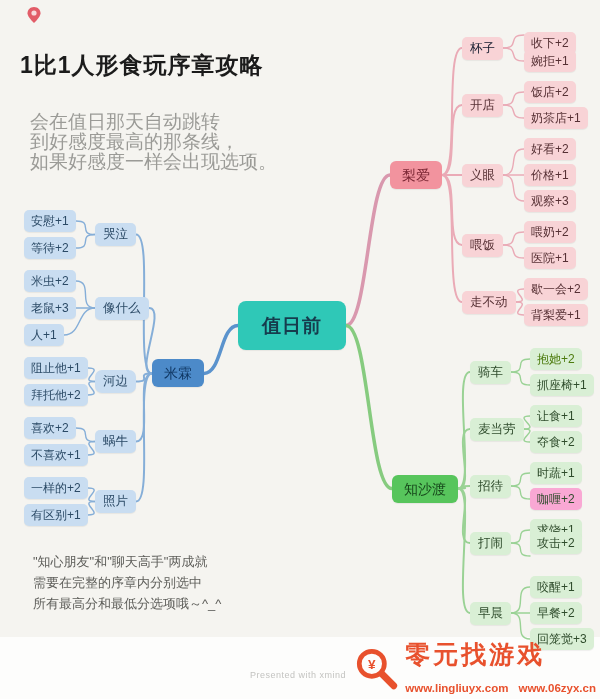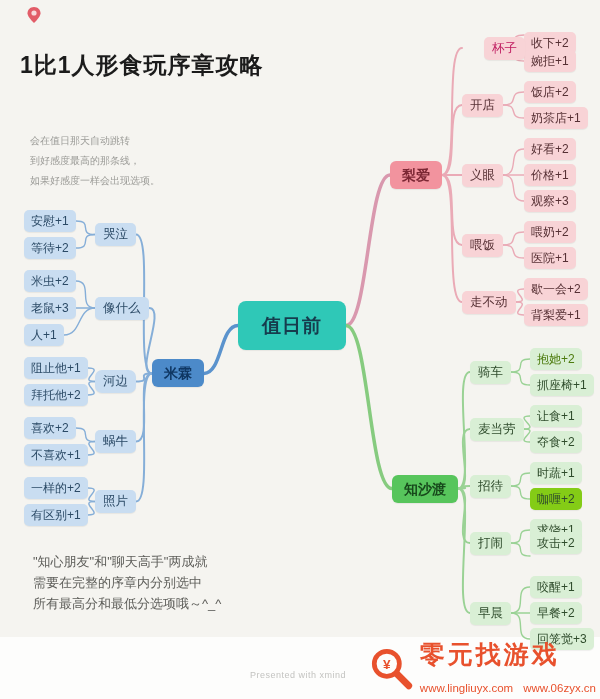--- a/index.html
+++ b/index.html
@@ -24,47 +24,47 @@
   #edges { position: absolute; left: 0; top: 0; z-index: 1; }
   #nodes { position: absolute; left: 0; top: 0; width: 600px; height: 699px; z-index: 2; }
   .node {
     position: absolute;
     white-space: nowrap;
     border-radius: 5px;
     box-shadow: 0 1px 1px rgba(0,0,0,0.06);
   }
   .node.leaf   { font-size: 12px;   padding: 3px 7px;  line-height: 16px; }
   .node.cat    { font-size: 12.5px; padding: 3px 8px;  line-height: 17px; }
-  .node.branch { font-size: 14px; font-weight: bold; padding: 5px 12px; line-height: 18px; border-radius: 6px; }
+  .node.branch { font-size: 14px; font-weight: normal; padding: 5px 12px; line-height: 18px; border-radius: 6px; }
   .node.root   { font-size: 19px; font-weight: bold; padding: 13px 24px; line-height: 23px; border-radius: 8px; letter-spacing: 1px; }
   .app-icon { position: absolute; left: 26px; top: 6px; z-index: 3; }
   .title {
     position: absolute; left: 20px; top: 50px;
     font-size: 23px; font-weight: 800; color: #1b1b1b;
     letter-spacing: 1px; z-index: 3;
   }
   .note-top {
     position: absolute; left: 30px; top: 112px;
-    font-size: 10px; color: #9b9b97; line-height: 20px; z-index: 3; margin-top: 19px;
+    font-size: 19px; color: #9b9b97; line-height: 20px; z-index: 3;
   }
   .note-bottom {
     position: absolute; left: 33px; top: 551px;
     font-size: 13px; color: #5d5d59; line-height: 21px; z-index: 3;
   }
   .credit {
     position: absolute; left: 50%; transform: translateX(-52%);
     top: 670px; font-size: 9px; color: #c3c3c0; letter-spacing: .5px; z-index: 3;
   }
   .watermark {
     position: absolute; right: 4px; bottom: 5px;
     display: flex; align-items: center; gap: 6px; z-index: 4;
   }
   .wm-icon svg { display: block; }
   .wm-brand { font-size: 25px; font-weight: 800; letter-spacing: 3px; line-height: 27px; }
-  .wm-urls { font-size: 11.5px; font-weight: normal; display: flex; gap: 10px; margin-top: 14px; }
+  .wm-urls { font-size: 11.5px; font-weight: bold; display: flex; gap: 10px; margin-top: 14px; }
 </style>
 </head>
 <body>
 
 <div class="canvas">
 
   <div class="footer-strip"></div>
 
   <svg id="edges" width="600" height="699">
       <path d="M 95 234.5 C 77 234.5, 94 221, 76 221" stroke="#85aed8" stroke-width="1.4" fill="none" stroke-linecap="round"></path>
@@ -133,21 +133,21 @@
       <div class="node cat" style="background: rgb(201, 221, 241); color: rgb(43, 74, 102); left: 95px; top: 370px; border-radius: 7px;">河边</div>
       <div class="node leaf" style="background: rgb(201, 221, 241); color: rgb(43, 74, 102); left: 24px; top: 417px;">喜欢+2</div>
       <div class="node leaf" style="background: rgb(201, 221, 241); color: rgb(43, 74, 102); left: 24px; top: 444px;">不喜欢+1</div>
       <div class="node cat" style="background: rgb(201, 221, 241); color: rgb(43, 74, 102); left: 95px; top: 430px;">蜗牛</div>
       <div class="node leaf" style="background: rgb(201, 221, 241); color: rgb(43, 74, 102); left: 24px; top: 477px;">一样的+2</div>
       <div class="node leaf" style="background: rgb(201, 221, 241); color: rgb(43, 74, 102); left: 24px; top: 504px;">有区别+1</div>
       <div class="node cat" style="background: rgb(201, 221, 241); color: rgb(43, 74, 102); left: 95px; top: 490px;">照片</div>
       <div class="node branch" style="background: rgb(76, 138, 201); color: rgb(15, 55, 99); left: 152px; top: 359px;">米霖</div>
       <div class="node leaf" style="background: rgb(248, 211, 214); color: rgb(86, 48, 52); left: 524px; top: 24px; margin-top: 8px;">收下+2</div>
       <div class="node leaf" style="background: rgb(248, 211, 214); color: rgb(86, 48, 52); left: 524px; top: 50px;">婉拒+1</div>
-      <div class="node cat" style="background: rgb(248, 211, 214); color: #be185d; left: 484px; top: 37px;">杯子</div>
+      <div class="node cat" style="background: rgb(248, 211, 214); color: #0f172a; left: 462px; top: 37px;">杯子</div>
       <div class="node leaf" style="background: rgb(248, 211, 214); color: rgb(86, 48, 52); left: 524px; top: 81px;">饭店+2</div>
       <div class="node leaf" style="background: rgb(248, 211, 214); color: rgb(86, 48, 52); left: 524px; top: 107px;">奶茶店+1</div>
       <div class="node cat" style="background: rgb(248, 211, 214); color: rgb(86, 48, 52); left: 462px; top: 94px;">开店</div>
       <div class="node leaf" style="background: rgb(248, 211, 214); color: rgb(86, 48, 52); left: 524px; top: 138px;">好看+2</div>
       <div class="node leaf" style="background: rgb(248, 211, 214); color: rgb(86, 48, 52); left: 524px; top: 164px;">价格+1</div>
       <div class="node leaf" style="background: rgb(248, 211, 214); color: rgb(86, 48, 52); left: 524px; top: 190px;">观察+3</div>
       <div class="node cat" style="background: rgb(248, 211, 214); color: rgb(86, 48, 52); left: 462px; top: 164px;">义眼</div>
       <div class="node leaf" style="background: rgb(248, 211, 214); color: rgb(86, 48, 52); left: 524px; top: 221px;">喂奶+2</div>
       <div class="node leaf" style="background: rgb(248, 211, 214); color: rgb(86, 48, 52); left: 524px; top: 247px;">医院+1</div>
       <div class="node cat" style="background: rgb(248, 211, 214); color: rgb(86, 48, 52); left: 462px; top: 234px;">喂饭</div>
@@ -155,21 +155,21 @@
       <div class="node leaf" style="background: rgb(248, 211, 214); color: rgb(86, 48, 52); left: 524px; top: 304px;">背梨爱+1</div>
       <div class="node cat" style="background: rgb(248, 211, 214); color: rgb(86, 48, 52); left: 462px; top: 291px;">走不动</div>
       <div class="node branch" style="background: rgb(242, 147, 158); color: rgb(124, 39, 52); left: 390px; top: 161px;">梨爱</div>
       <div class="node leaf" style="background: rgb(217, 239, 213); color: #4d7c0f; left: 530px; top: 348px;">抱她+2</div>
       <div class="node leaf" style="background: rgb(217, 239, 213); color: rgb(47, 76, 44); left: 530px; top: 374px;">抓座椅+1</div>
       <div class="node cat" style="background: rgb(217, 239, 213); color: rgb(47, 76, 44); left: 470px; top: 361px;">骑车</div>
       <div class="node leaf" style="background: rgb(217, 239, 213); color: rgb(47, 76, 44); left: 530px; top: 405px;">让食+1</div>
       <div class="node leaf" style="background: rgb(217, 239, 213); color: rgb(47, 76, 44); left: 530px; top: 431px;">夺食+2</div>
       <div class="node cat" style="background: rgb(217, 239, 213); color: rgb(47, 76, 44); left: 470px; top: 418px;">麦当劳</div>
       <div class="node leaf" style="background: rgb(217, 239, 213); color: rgb(47, 76, 44); left: 530px; top: 462px;">时蔬+1</div>
-      <div class="node leaf" style="background: #84cc16; color: rgb(47, 76, 44); left: 530px; top: 488px;">咖喱+2</div>
+      <div class="node leaf" style="background: #f9a8d4; color: rgb(47, 76, 44); left: 530px; top: 488px;">咖喱+2</div>
       <div class="node cat" style="background: rgb(217, 239, 213); color: rgb(47, 76, 44); left: 470px; top: 475px;">招待</div>
       <div class="node leaf" style="background: rgb(217, 239, 213); color: rgb(47, 76, 44); left: 530px; top: 519px;">求饶+1</div>
       <div class="node leaf" style="background: rgb(217, 239, 213); color: rgb(47, 76, 44); left: 530px; top: 532px;">攻击+2</div>
       <div class="node cat" style="background: rgb(217, 239, 213); color: rgb(47, 76, 44); left: 470px; top: 532px;">打闹</div>
       <div class="node leaf" style="background: rgb(217, 239, 213); color: rgb(47, 76, 44); left: 530px; top: 576px;">咬醒+1</div>
       <div class="node leaf" style="background: rgb(217, 239, 213); color: rgb(47, 76, 44); left: 530px; top: 602px;">早餐+2</div>
       <div class="node leaf" style="background: rgb(217, 239, 213); color: rgb(47, 76, 44); left: 530px; top: 628px;">回笼觉+3</div>
       <div class="node cat" style="background: rgb(217, 239, 213); color: rgb(47, 76, 44); left: 470px; top: 602px;">早晨</div>
       <div class="node branch" style="background: rgb(87, 197, 92); color: rgb(23, 72, 27); left: 392px; top: 475px;">知沙渡</div>
     </div>

